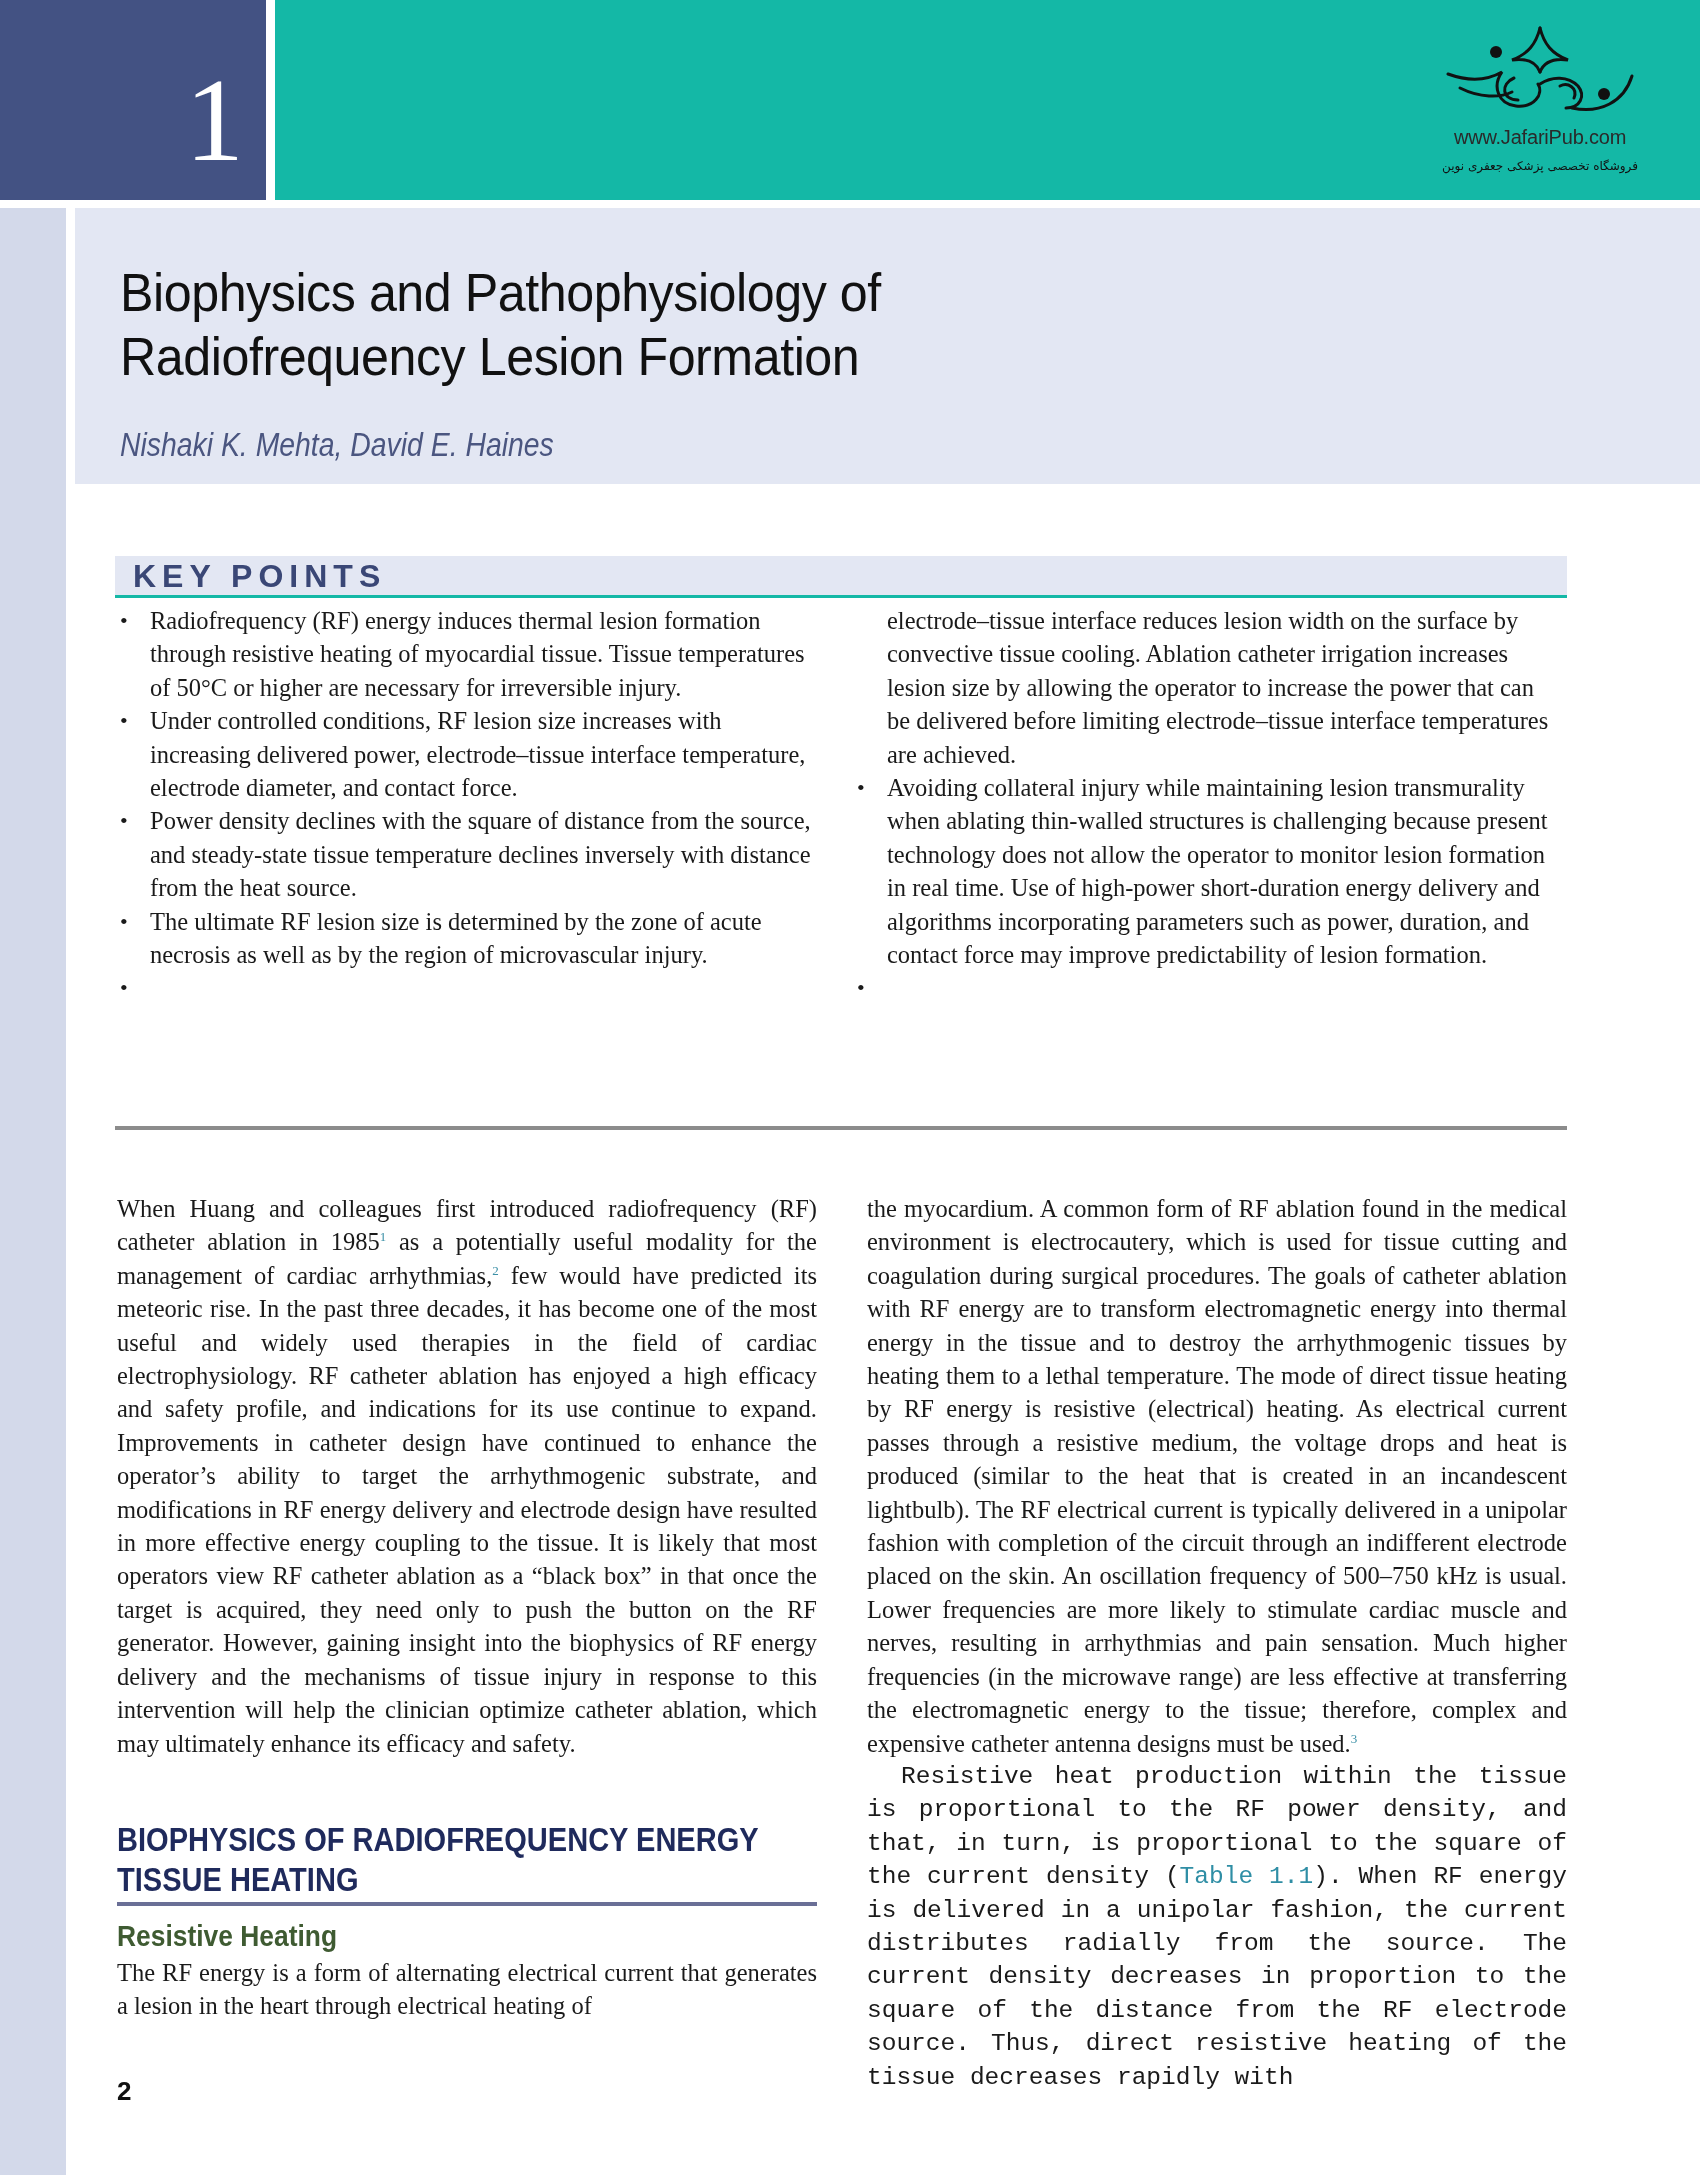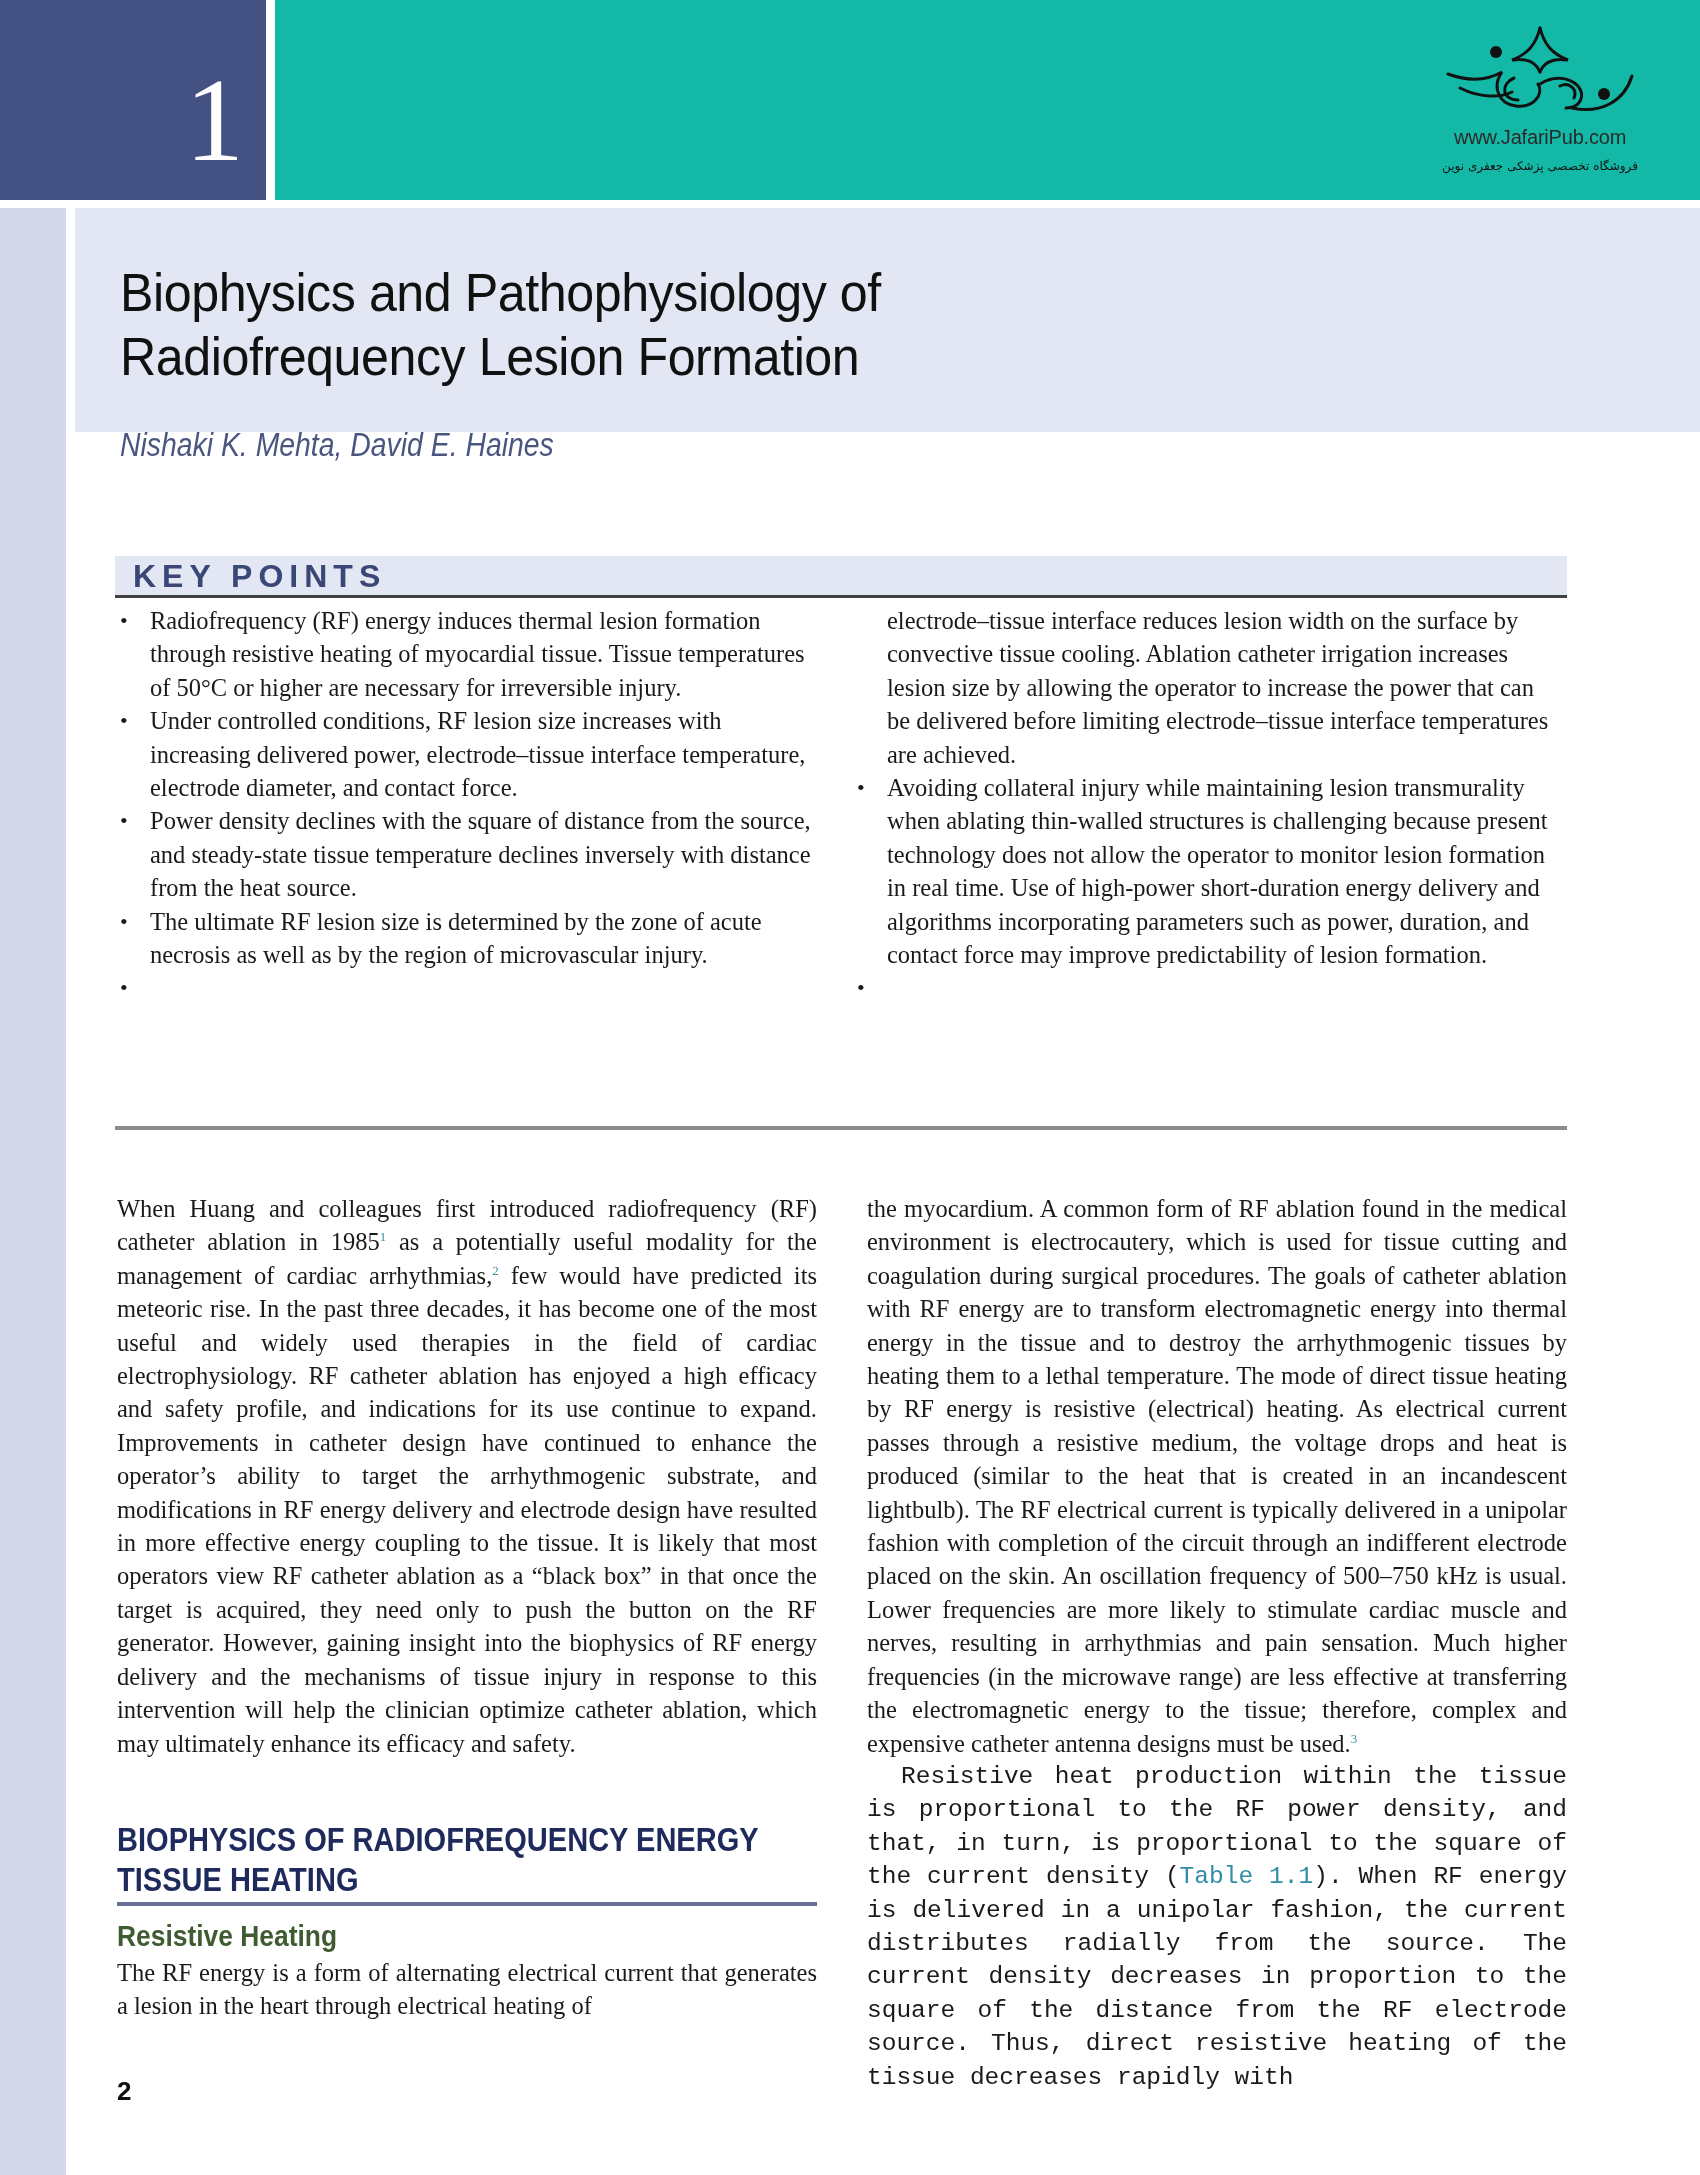--- a/index.html
+++ b/index.html
@@ -10,26 +10,26 @@
   .chapter-number { position: absolute; right: 22px; top: 62px; font-family: "Liberation Serif", serif; font-size: 118px; line-height: 1; color: #ffffff; font-weight: normal; }
   .header-band { position: absolute; left: 275px; top: 0; width: 1425px; height: 200px; background: #14b8a6; }
 
   .logo { position: absolute; right: 30px; top: 24px; width: 260px; height: 170px; text-align: center; }
   .logo svg { display: block; margin: 0 auto; }
   .logo-url { font-family: "Liberation Sans", "DejaVu Sans", sans-serif; font-size: 20px; color: #2a2a2a; margin-top: 2px; letter-spacing: -0.2px; }
   .logo-tagline { font-family: "DejaVu Sans", sans-serif; font-size: 12px; color: #111; margin-top: 10px; direction: rtl; }
 
   .side-strip { position: absolute; left: 0; top: 208px; width: 66px; height: 1967px; background: #d3d9ea; }
 
-  .title-panel { position: absolute; left: 75px; top: 208px; width: 1625px; height: 224px; background: #e3e7f3; }
+  .title-panel { position: absolute; left: 75px; top: 208px; width: 1625px; height: 276px; background: #e3e7f3; }
   .chapter-title { position: absolute; left: 45px; top: 52px; font-family: "Liberation Sans", "DejaVu Sans", sans-serif; font-size: 54px; line-height: 64px; color: #111; font-weight: normal; letter-spacing: -0.5px; transform: scaleX(0.93); transform-origin: left top; }
   .authors { position: absolute; left: 45px; top: 218px; font-family: "Liberation Sans", "DejaVu Sans", sans-serif; font-style: italic; font-size: 33px; color: #4b5680; transform: scaleX(0.86); transform-origin: left top; }
 
   .keypoints { position: absolute; left: 115px; top: 556px; width: 1452px; height: 574px; }
-  .kp-header { position: absolute; left: 0; top: 0; width: 1452px; height: 42px; background: #e3e7f3; border-bottom: 3px solid #404040; }
+  .kp-header { position: absolute; left: 0; top: 0; width: 1452px; height: 42px; background: #e3e7f3; border-bottom: 3px solid #14b8a6; }
   .kp-title { position: absolute; left: 18px; top: 2px; font-family: "Liberation Sans", "DejaVu Sans", sans-serif; font-weight: bold; font-size: 32px; letter-spacing: 6px; color: #3a4776; }
   .kp-col { position: absolute; top: 48px; width: 700px; }
   .kp-col.left { left: 0; }
   .kp-col.right { left: 737px; }
   .kp-item { position: relative; padding-left: 35px; font-size: 24.5px; line-height: 33.4px; color: #1a1a1a; }
   .kp-item.cont { padding-left: 35px; }
   .kp-bullet { position: absolute; left: 5px; top: 0; font-size: 22px; }
   .kp-rule { position: absolute; left: 0; top: 570px; width: 1452px; height: 4px; background: #8c8c8c; }
 
   .col { position: absolute; top: 1192px; width: 700px; font-size: 24.5px; line-height: 33.4px; text-align: justify; color: #1a1a1a; }

